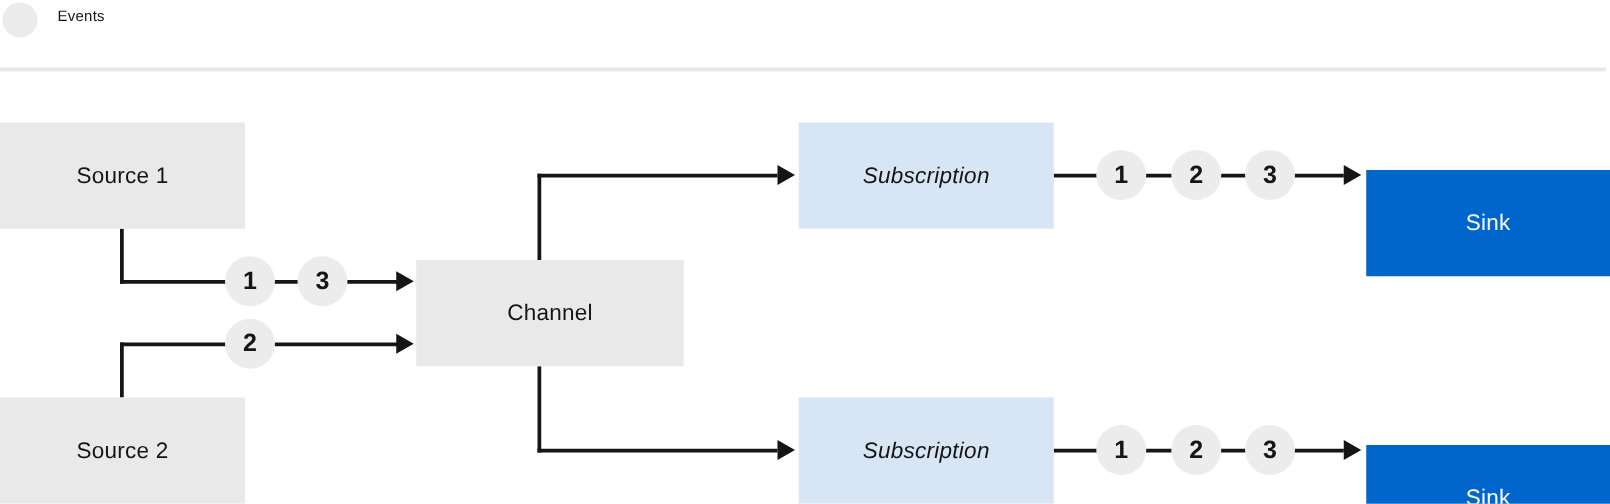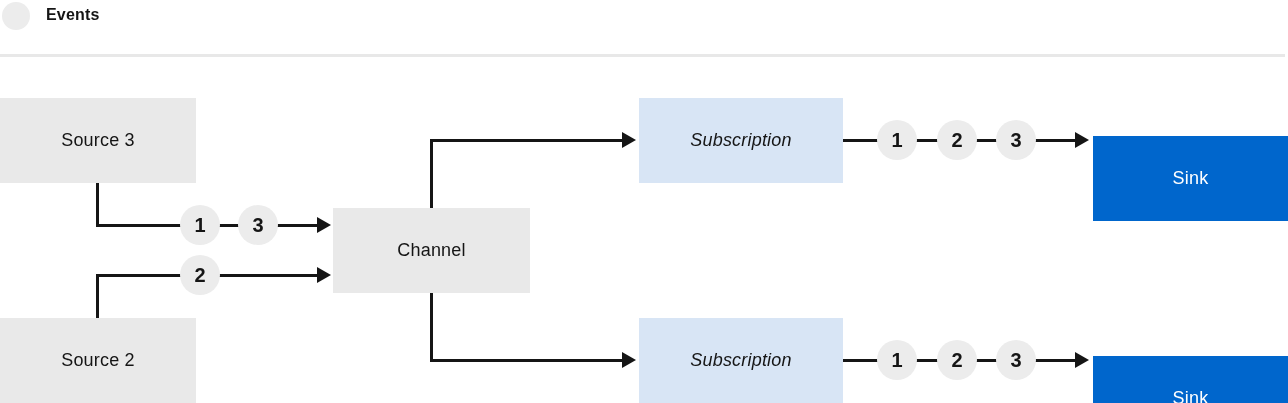--- a/index.html
+++ b/index.html
@@ -13,21 +13,21 @@
   .stage { position: absolute; inset: 0; }
 
   
   .legend-circle {
     position: absolute; left: 2px; top: 2px;
     width: 28px; height: 28px; border-radius: 50%;
     background: var(--circle-fill);
   }
   .legend-label {
     position: absolute; left: 46px; top: 6px;
-    font-size: 16px; font-weight: 700; color: var(--text-dark);
+    font-size: 12px; font-weight: 400; color: var(--text-dark);
     letter-spacing: 0.2px;
   }
   .divider {
     position: absolute; left: 0; top: 54px;
     width: 1285px; height: 3px;
     background: var(--separator);
   }
 
   
   .box {
@@ -96,26 +96,26 @@
 
   <div class="ecircle" style="left:877px; top:120px;">1</div>
   <div class="ecircle" style="left:937px; top:120px;">2</div>
   <div class="ecircle" style="left:996px; top:120px;">3</div>
 
   <div class="ecircle" style="left:877px; top:340px;">1</div>
   <div class="ecircle" style="left:937px; top:340px;">2</div>
   <div class="ecircle" style="left:996px; top:340px;">3</div>
 
   <div class="box gray" style="left:0; top:98px; width:196px; height:85px;">
-    <span>Source 3</span>
+    <span>Source 1</span>
   </div>
   <div class="box gray" style="left:0; top:318px; width:196px; height:85px;align-items:center;">
     <span>Source 2</span>
   </div>
-  <div class="box gray" style="left:333px; top:208px; width:197px; height:85px;">
+  <div class="box gray" style="left:333px; top:208px; width:214px; height:85px;">
     <span>Channel</span>
   </div>
   <div class="box sub" style="left:639px; top:98px; width:204px; height:85px;">
     <span>Subscription</span>
   </div>
   <div class="box sub" style="left:639px; top:318px; width:204px; height:85px;">
     <span>Subscription</span>
   </div>
   <div class="box sink" style="left:1093px; top:98px; width:195px; height:85px;">
     <span>Sink</span>

